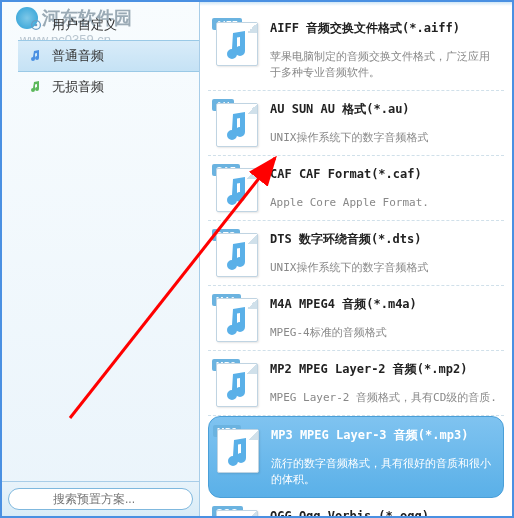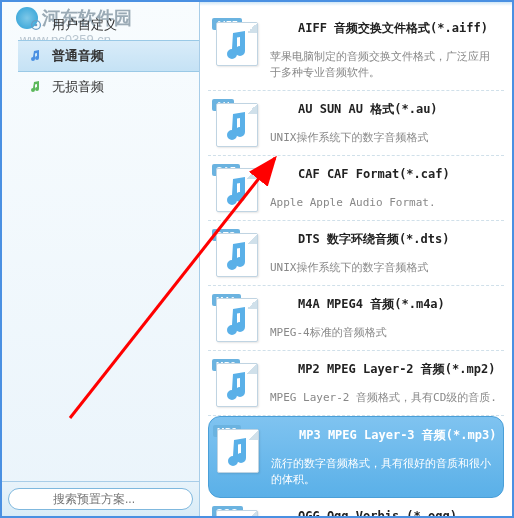--- a/index.html
+++ b/index.html
@@ -7,41 +7,41 @@
 .container { display: flex; width: 100%; height: 100%; border: 2px solid #4a90e2; }
 .sidebar { width: 198px; background: linear-gradient(to bottom, #f8fcfe, #eaf4fb); display: flex; flex-direction: column; border-right: 1px solid #a8cde8; }
 .sidebar-top { flex: 1; padding: 8px 0; position: relative; }
 .watermark { position: absolute; top: 4px; left: 14px; z-index: 1; pointer-events: none; }
 .watermark-logo { display: flex; align-items: center; gap: 4px; }
 .watermark-circle { width: 22px; height: 22px; border-radius: 50%; background: radial-gradient(circle, #7ec8e8, #2a9fd6); }
 .watermark-text { font-size: 18px; font-weight: bold; color: #9aaab5; }
 .watermark-url { font-size: 13px; color: #b8c5cf; margin-top: 2px; margin-left: 4px; }
 .sidebar-list { position: relative; z-index: 2; padding-left: 16px; }
 .sidebar-item { display: flex; align-items: center; padding: 6px 10px; font-size: 13px; color: #333; cursor: pointer; }
-.sidebar-item.selected { background: linear-gradient(to bottom, #d9ecf9, #c5e2f5); border-top: 1px solid #9ac9e6; border-bottom: 1px solid #9ac9e6; font-weight: bold; }
+.sidebar-item.selected { background: linear-gradient(to bottom, #d9ecf9, #c5e2f5); border-top: 1px solid #9ac9e6; border-bottom: 1px solid #9ac9e6; }
 .sidebar-icon { width: 16px; height: 16px; margin-right: 8px; display: inline-flex; align-items: center; justify-content: center; }
 .music-note { width: 12px; height: 12px; }
 .sidebar-bottom { border-top: 1px solid #a8cde8; padding: 6px; background: linear-gradient(to bottom, #e8f3fa, #d9ecf7); }
 .search-box { display: flex; align-items: center; background: #fff; border: 1px solid #7fb8de; border-radius: 12px; padding: 3px 8px; gap: 32px; }
 .search-icon { width: 14px; height: 14px; margin-right: 4px; }
 .search-input { border: none; outline: none; font-size: 12px; color: #888; flex: 1; background: transparent; }
 .main { flex: 1; background: #fff; overflow-y: auto; position: relative; }
 .main-top-gradient { height: 4px; background: linear-gradient(to bottom, #d0e6f5, #fff); }
 .format-list { padding: 4px 8px 0 8px; }
 .format-item { display: flex; align-items: flex-start; padding: 8px 4px; border-bottom: 1px dashed #d0e0ea; cursor: pointer; }
 .format-item:last-child { border-bottom: none; }
 .format-item.selected { background: linear-gradient(to bottom, #7fc3f0, #5ab0e8); border: 1px solid #4a9fd8; border-radius: 12px; }
 .format-item.selected .format-title, .format-item.selected .format-desc { color: #fff; }
 .format-icon-wrap { width: 48px; height: 48px; margin-right: 10px; flex-shrink: 0; position: relative; }
 .format-badge { position: absolute; top: 0; left: 0; background: #6bb3e0; color: #fff; font-size: 9px; font-weight: bold; padding: 1px 4px; border-radius: 2px; letter-spacing: 0.5px; }
 .format-page { width: 42px; height: 44px; background: #fff; border: 1px solid #c0d4e2; border-radius: 2px; margin-top: 4px; margin-left: 4px; position: relative; box-shadow: 1px 1px 2px rgba(0,0,0,0.1); }
 .format-page::before { content: ''; position: absolute; top: 0; right: 0; width: 10px; height: 10px; background: linear-gradient(135deg, #fff 50%, #d0e0ea 50%); }
 .format-note { position: absolute; bottom: 4px; left: 8px; width: 26px; height: 30px; }
 .format-text { flex: 1; padding-top: 2px; }
-.format-title { font-size: 12px; font-weight: bold; color: #222; line-height: 1.4; font-family: "SimSun", monospace; margin-left: 28px; }
+.format-title { font-size: 12px; font-weight: bold; color: #222; line-height: 1.4; font-family: "SimSun", monospace; }
 .format-desc { font-size: 11px; color: #888; line-height: 1.5; margin-top: 12px; font-family: "SimSun", monospace; }
 .arrow-overlay { position: absolute; top: 148px; left: 60px; width: 230px; height: 280px; pointer-events: none; z-index: 100; }
 </style>
 </head>
 <body>
 
 <div class="container">
   <div class="sidebar">
     <div class="sidebar-top">
       <div class="watermark">
@@ -125,21 +125,21 @@
     <div class="format-icon-wrap">
       <div class="format-badge">CAF</div>
       <div class="format-page">
         <svg class="format-note" viewBox="0 0 26 30">
                 <path d="M8 2 L20 0 L20 20 A5 5 0 1 1 15 15 L15 6 L12 6.5 L12 23 A5 5 0 1 1 7 18 Z" fill="#5ab0e8"></path>
               </svg>
       </div>
     </div>
     <div class="format-text">
       <div class="format-title">CAF CAF Format(*.caf)</div>
-      <div class="format-desc">Apple Apple Audio Format.</div>
+      <div class="format-desc">Apple Core Apple Format.</div>
     </div>
         </div>
         <div class="format-item">
     <div class="format-icon-wrap">
       <div class="format-badge">DTS</div>
       <div class="format-page">
         <svg class="format-note" viewBox="0 0 26 30">
                 <path d="M8 2 L20 0 L20 20 A5 5 0 1 1 15 15 L15 6 L12 6.5 L12 23 A5 5 0 1 1 7 18 Z" fill="#5ab0e8"></path>
               </svg>
       </div>

